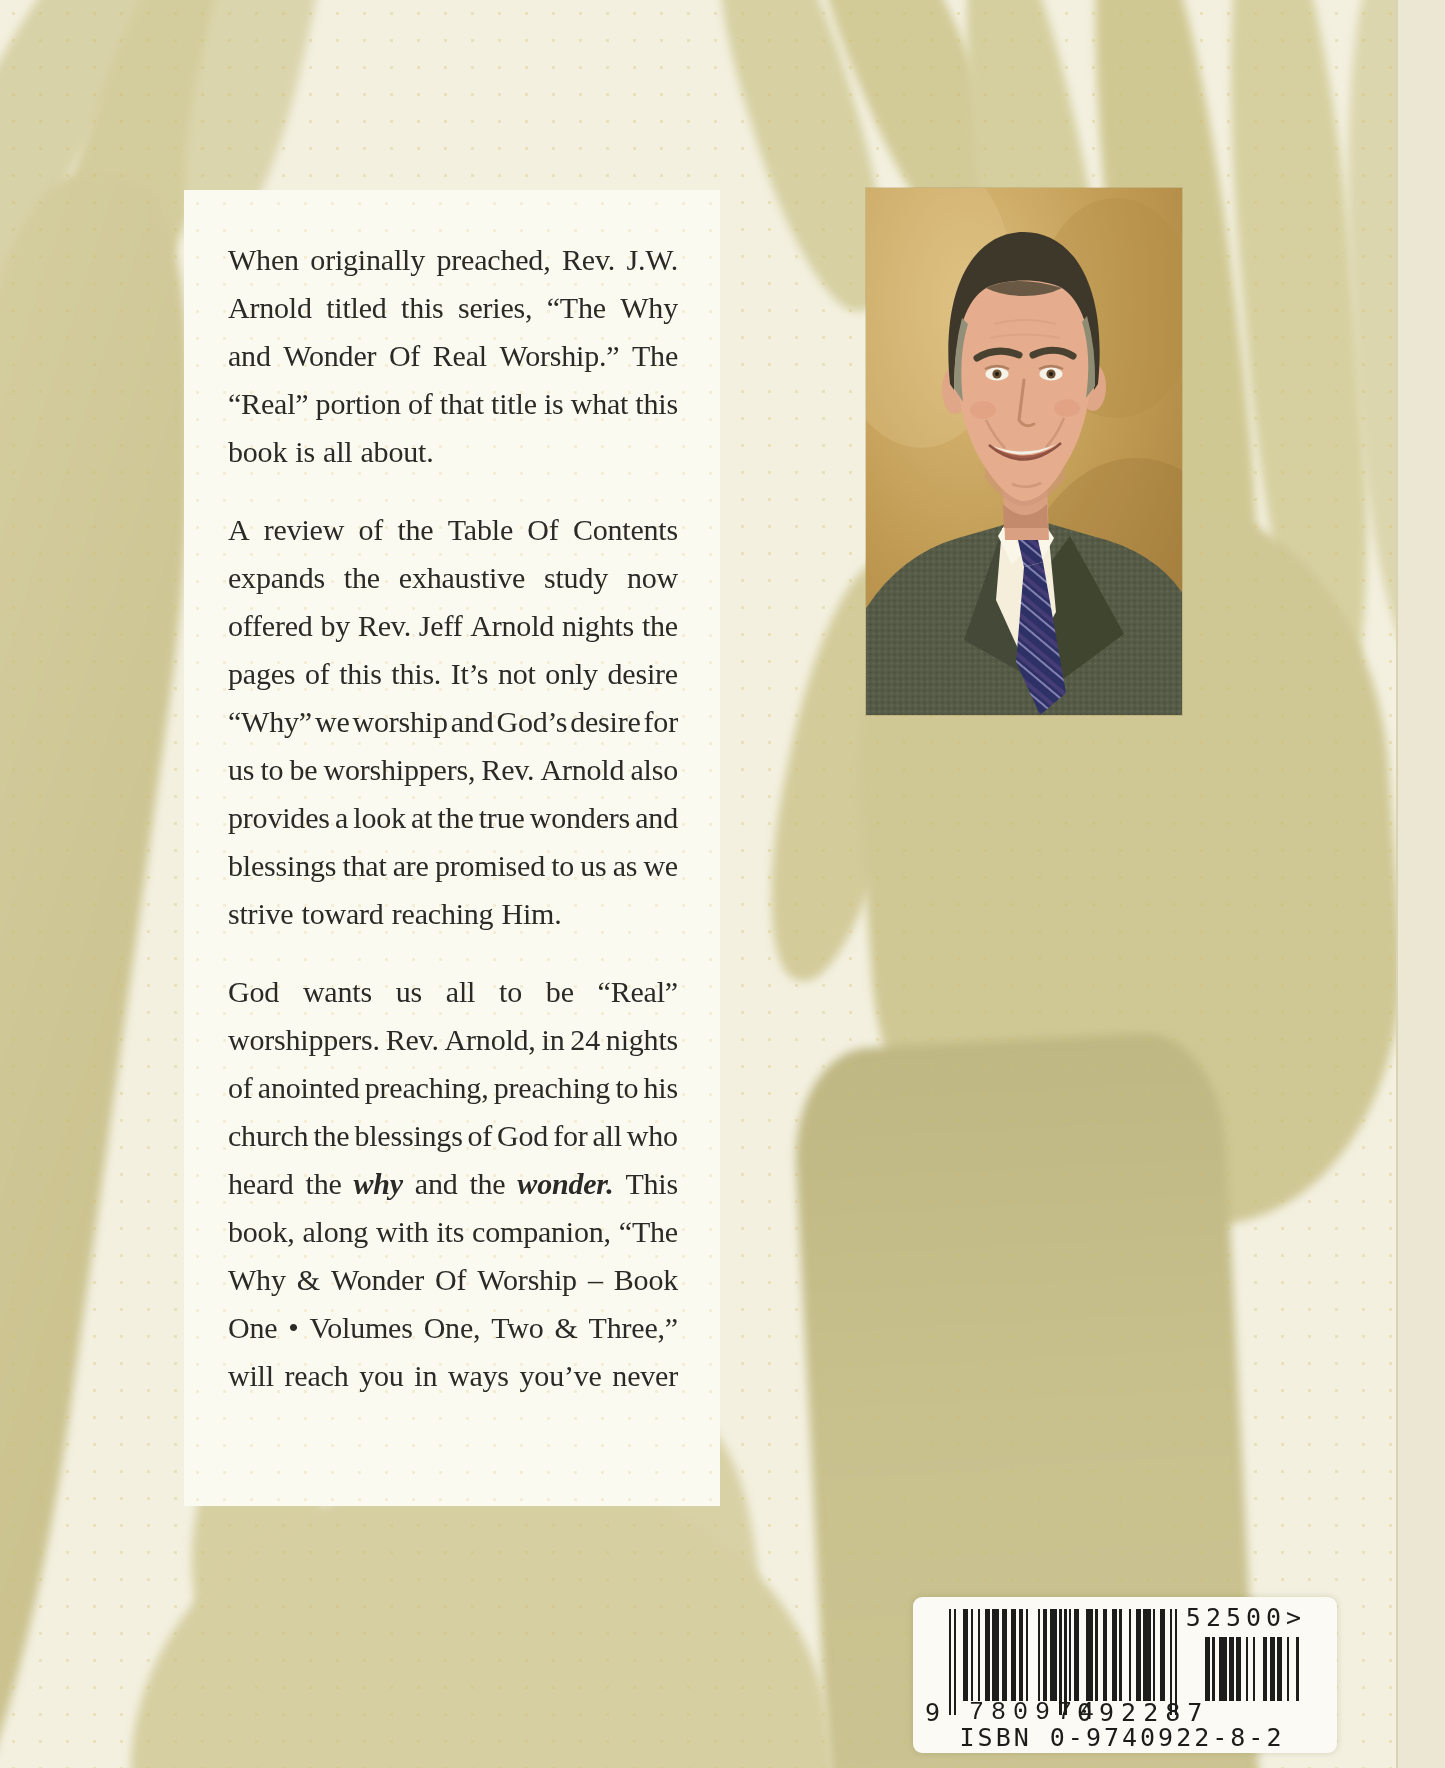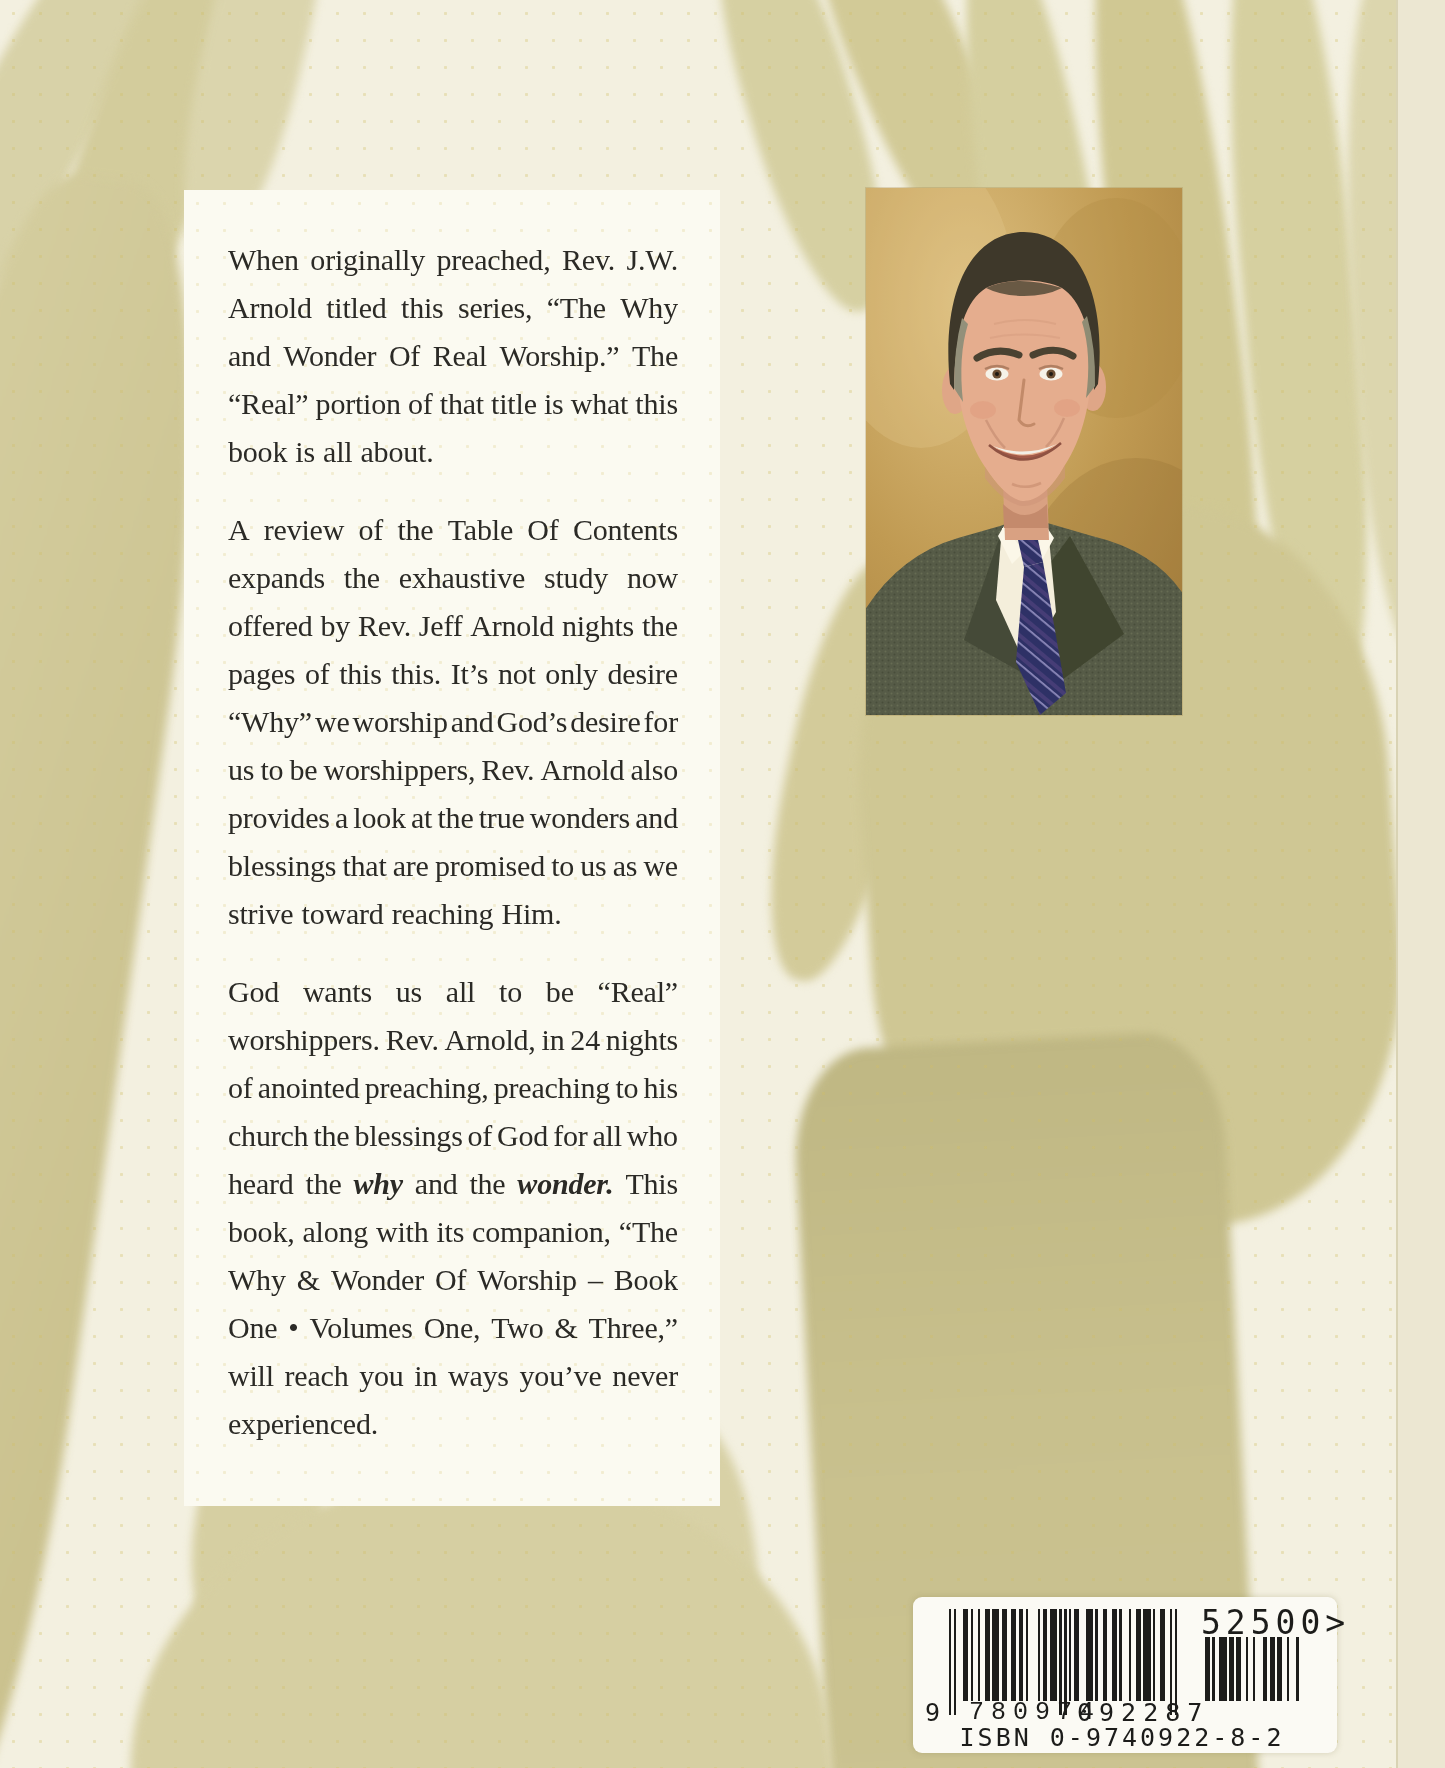--- a/index.html
+++ b/index.html
@@ -87,21 +87,21 @@
     font-family:"DejaVu Sans Mono","Liberation Mono",monospace;
     color:#1c1c1a;
   }
   .bars{position:relative;display:block;}
   .bars div{position:absolute;top:0;background:#1d1d1b;}
   .ean-bars{position:absolute;left:36px;top:12px;height:106px;}
   .addon-bars{position:absolute;left:292px;top:40px;height:64px;}
   .ean-digit-9{position:absolute;left:12px;top:101px;font-size:25px;}
   .ean-group-1{position:absolute;left:56px;top:101px;font-size:25px;letter-spacing:7px;font-family:Liberation Mono, monospace;}
   .ean-group-2{position:absolute;left:164px;top:101px;font-size:25px;letter-spacing:7px;}
-  .price-code{position:absolute;left:288px;top:6px;width:132px;font-size:33px;letter-spacing:5px;}
+  .price-code{position:absolute;left:267px;top:6px;width:132px;font-size:25px;letter-spacing:5px;text-align:center;}
   .isbn-line{position:absolute;left:0;right:6px;top:126px;text-align:center;font-size:25px;letter-spacing:3px;}
 </style>
 </head>
 <body>
 
 <div class="page">
 
   <div class="hands">
     <div class="hand h-finger-tl-1"></div>
     <div class="hand h-finger-tl-2"></div>
@@ -322,23 +322,20 @@
             <span>Three,”</span>
           </div>
           <div class="jline">
             <span>will</span>
             <span>reach</span>
             <span>you</span>
             <span>in</span>
             <span>ways</span>
             <span>you’ve</span>
             <span>never</span>
-          </div>
-          <div class="jline lastline">
-            <span>experienced.</span>
           </div>
         </div>
       </div>
   </div>
 
   <div class="photo">
     <svg width="316" height="527" viewBox="0 0 316 527" xmlns="http://www.w3.org/2000/svg">
       <defs>
         <radialGradient id="goldbg" cx="32%" cy="22%" r="95%">
           <stop offset="0%" stop-color="#dcbe7e"></stop>

